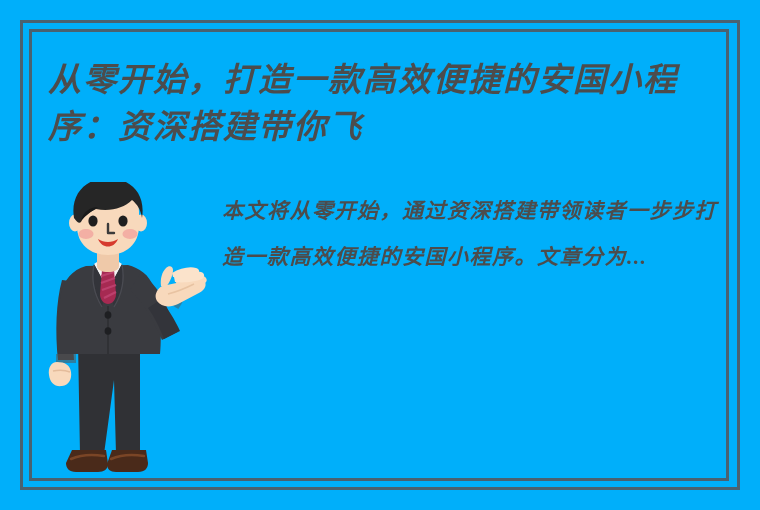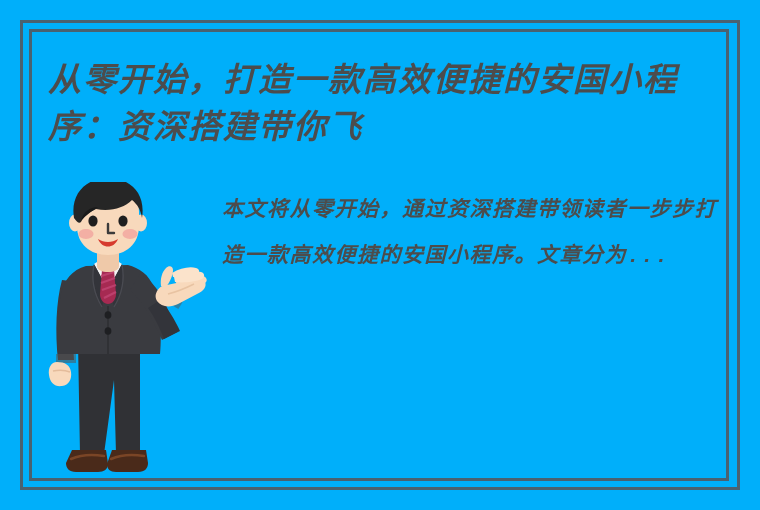--- a/index.html
+++ b/index.html
@@ -67,21 +67,21 @@
     position: absolute;
     left: 222px;
     top: 188px;
     width: 500px;
     color: #4C4C4C;
     font-size: 21px;
     line-height: 46px;
     letter-spacing: 1.5px;
     font-weight: 600;
     font-style: italic;
-    font-family: Liberation Mono, monospace;
+    font-family: Liberation Serif, serif;
   }
 
   
   .illustration {
     position: absolute;
     left: 44px;
     top: 182px;
     width: 180px;
     height: 300px;
   }

